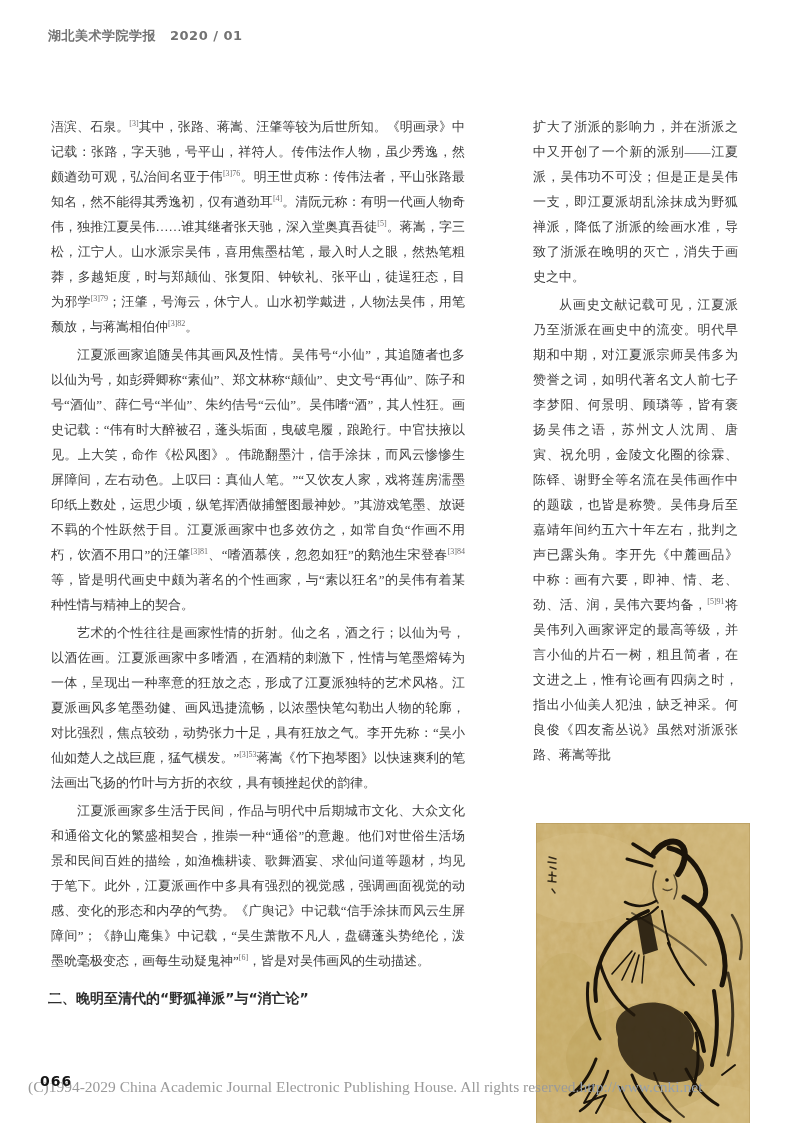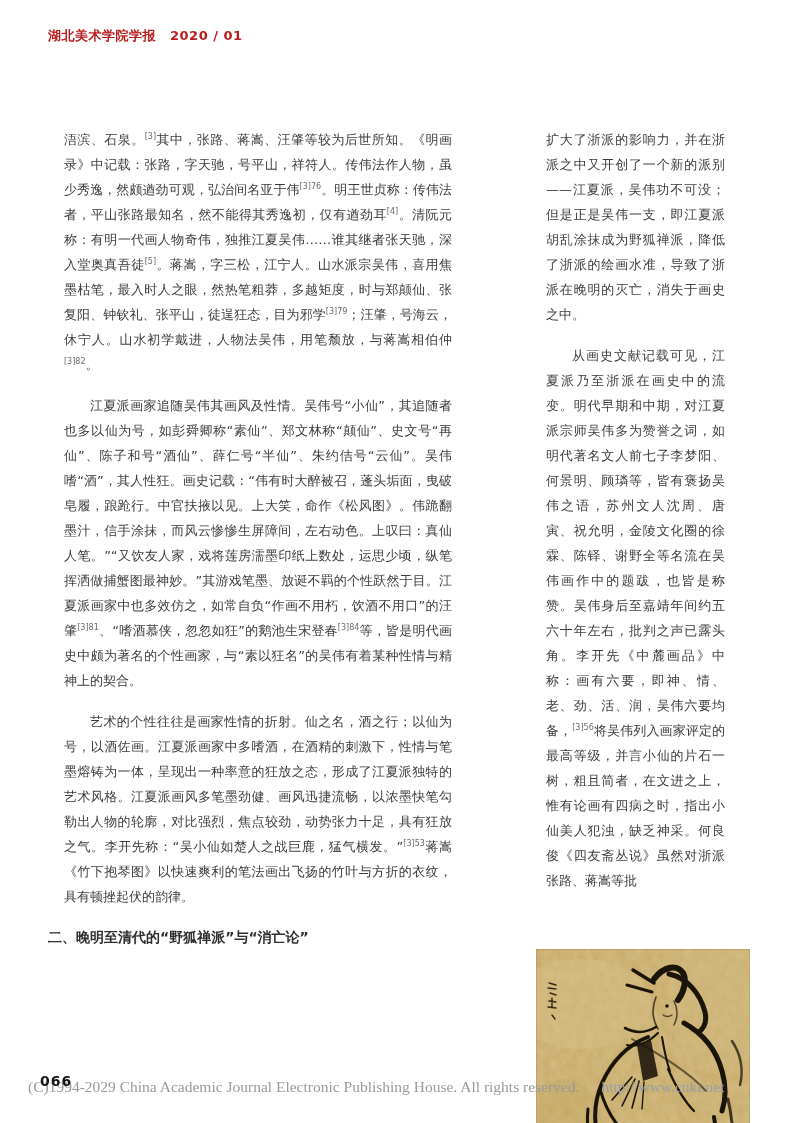--- a/index.html
+++ b/index.html
@@ -9,34 +9,35 @@
     background:#ffffff;
     font-family:"DejaVu Sans", sans-serif;
     color:#3c3c3c;
     position:relative;
     overflow:hidden;
   }
   .page { position:relative; width:794px; height:1123px; background:#ffffff; }
 
   .header {
     position:absolute; left:48px; top:27px;
-    font-size:13px; font-weight:bold; color:#b91c1c; letter-spacing:0.5px;
+    font-size:13px; font-weight:bold; color:#737373; letter-spacing:0.5px;
   }
   .header .issue { margin-left:14px; font-weight:bold; }
 
   .left-col  { position:absolute; left:48px;  top:111px; width:420px; }
   .right-col { position:absolute; left:530px; top:111px; width:211px; }
 
   p.para {
-    margin:16px;
+    margin:3px;
     font-size:13px;
     line-height:25px;
     text-align:justify;
     text-justify:inter-ideograph;
     color:#3c3c3c;
+    font-family:Liberation Serif, serif;
   }
   p.para.indent { text-indent:2em; }
   sup.cite {
     font-size:8px;
     color:#6a6a6a;
     vertical-align:super;
     line-height:0;
   }
 
   .section-heading {
@@ -54,49 +55,50 @@
     font-size:11.5px; font-weight:bold; color:#2e2e2e;
     letter-spacing:0.5px;
   }
 
   .footer-copyright {
     position:absolute; left:28px; top:1077px; width:760px;
     font-family:"Liberation Serif", serif;
     font-size:15.5px; line-height:20px;
     color:#9a9a9a; white-space:nowrap;
   }
-  .footer-copyright .cnki-url { margin-left:22px; color:#96a0ac; }
+  .footer-copyright .cnki-url { color:#96a0ac; }
   .page-number {
     position:absolute; left:40px; top:1073px;
     font-size:14px; font-weight:bold; color:#151515;
     letter-spacing:1px;
   }
 </style>
 </head>
 <body>
 
 <div class="page">
 
   <div class="header">
     <span>湖北美术学院学报</span><span class="issue">2020 / 01</span>
   </div>
 
   <div class="left-col">
     <div class="text-flow">
         <p class="para">浯滨、石泉。<sup class="cite">[3]</sup>其中，张路、蒋嵩、汪肇等较为后世所知。《明画录》中记载：张路，字天驰，号平山，祥符人。传伟法作人物，虽少秀逸，然颇遒劲可观，弘治间名亚于伟<sup class="cite">[3]76</sup>。明王世贞称：传伟法者，平山张路最知名，然不能得其秀逸初，仅有遒劲耳<sup class="cite">[4]</sup>。清阮元称：有明一代画人物奇伟，独推江夏吴伟……谁其继者张天驰，深入堂奥真吾徒<sup class="cite">[5]</sup>。蒋嵩，字三松，江宁人。山水派宗吴伟，喜用焦墨枯笔，最入时人之眼，然热笔粗莽，多越矩度，时与郑颠仙、张复阳、钟钦礼、张平山，徒逞狂态，目为邪学<sup class="cite">[3]79</sup>；汪肇，号海云，休宁人。山水初学戴进，人物法吴伟，用笔颓放，与蒋嵩相伯仲<sup class="cite">[3]82</sup>。</p>
         <p class="para indent">江夏派画家追随吴伟其画风及性情。吴伟号“小仙”，其追随者也多以仙为号，如彭舜卿称“素仙”、郑文林称“颠仙”、史文号“再仙”、陈子和号“酒仙”、薛仁号“半仙”、朱约佶号“云仙”。吴伟嗜“酒”，其人性狂。画史记载：“伟有时大醉被召，蓬头垢面，曳破皂履，踉跄行。中官扶掖以见。上大笑，命作《松风图》。伟跪翻墨汁，信手涂抹，而风云惨惨生屏障间，左右动色。上叹曰：真仙人笔。”“又饮友人家，戏将莲房濡墨印纸上数处，运思少顷，纵笔挥洒做捕蟹图最神妙。”其游戏笔墨、放诞不羁的个性跃然于目。江夏派画家中也多效仿之，如常自负“作画不用朽，饮酒不用口”的汪肇<sup class="cite">[3]81</sup>、“嗜酒慕侠，忽忽如狂”的鹅池生宋登春<sup class="cite">[3]84</sup>等，皆是明代画史中颇为著名的个性画家，与“素以狂名”的吴伟有着某种性情与精神上的契合。</p>
         <p class="para indent">艺术的个性往往是画家性情的折射。仙之名，酒之行；以仙为号，以酒佐画。江夏派画家中多嗜酒，在酒精的刺激下，性情与笔墨熔铸为一体，呈现出一种率意的狂放之态，形成了江夏派独特的艺术风格。江夏派画风多笔墨劲健、画风迅捷流畅，以浓墨快笔勾勒出人物的轮廓，对比强烈，焦点较劲，动势张力十足，具有狂放之气。李开先称：“吴小仙如楚人之战巨鹿，猛气横发。”<sup class="cite">[3]53</sup>蒋嵩《竹下抱琴图》以快速爽利的笔法画出飞扬的竹叶与方折的衣纹，具有顿挫起伏的韵律。</p>
+        <p class="para indent">江夏派画家多生活于民间，作品与明代中后期城市文化、大众文化和通俗文化的繁盛相契合，推崇一种“通俗”的意趣。他们对世俗生活场景和民间百姓的描绘，如渔樵耕读、歌舞酒宴、求仙问道等题材，均见于笔下。此外，江夏派画作中多具有强烈的视觉感，强调画面视觉的动感、变化的形态和内孕的气势。《广舆记》中记载“信手涂抹而风云生屏障间”；《静山庵集》中记载，“吴生萧散不凡人，盘礴蓬头势绝伦，泼墨吮毫极变态，画每生动疑鬼神”<sup class="cite">[6]</sup>，皆是对吴伟画风的生动描述。</p>
       </div>
     <h2 class="section-heading">二、晚明至清代的“野狐禅派”与“消亡论”</h2>
   </div>
 
   <div class="right-col">
     <div class="text-flow">
         <p class="para">扩大了浙派的影响力，并在浙派之中又开创了一个新的派别——江夏派，吴伟功不可没；但是正是吴伟一支，即江夏派胡乱涂抹成为野狐禅派，降低了浙派的绘画水准，导致了浙派在晚明的灭亡，消失于画史之中。</p>
-        <p class="para indent">从画史文献记载可见，江夏派乃至浙派在画史中的流变。明代早期和中期，对江夏派宗师吴伟多为赞誉之词，如明代著名文人前七子李梦阳、何景明、顾璘等，皆有褒扬吴伟之语，苏州文人沈周、唐寅、祝允明，金陵文化圈的徐霖、陈铎、谢野全等名流在吴伟画作中的题跋，也皆是称赞。吴伟身后至嘉靖年间约五六十年左右，批判之声已露头角。李开先《中麓画品》中称：画有六要，即神、情、老、劲、活、润，吴伟六要均备，<sup class="cite">[3]56</sup>将吴伟列入画家评定的最高等级，并言小仙的片石一树，粗且简者，在文进之上，惟有论画有四病之时，指出小仙美人犯浊，缺乏神采。何良俊《四友斋丛说》虽然对浙派张路、蒋嵩等批</p>
+        <p class="para indent">从画史文献记载可见，江夏派乃至浙派在画史中的流变。明代早期和中期，对江夏派宗师吴伟多为赞誉之词，如明代著名文人前七子李梦阳、何景明、顾璘等，皆有褒扬吴伟之语，苏州文人沈周、唐寅、祝允明，金陵文化圈的徐霖、陈铎、谢野全等名流在吴伟画作中的题跋，也皆是称赞。吴伟身后至嘉靖年间约五六十年左右，批判之声已露头角。李开先《中麓画品》中称：画有六要，即神、情、老、劲、活、润，吴伟六要均备，<sup class="cite">[5]91</sup>将吴伟列入画家评定的最高等级，并言小仙的片石一树，粗且简者，在文进之上，惟有论画有四病之时，指出小仙美人犯浊，缺乏神采。何良俊《四友斋丛说》虽然对浙派张路、蒋嵩等批</p>
       </div>
 
     <figure class="figure">
       <svg class="painting-frame" viewBox="0 0 214 333" xmlns="http://www.w3.org/2000/svg">
         <defs>
           <filter id="grain" x="0" y="0" width="100%" height="100%">
             <feTurbulence type="fractalNoise" baseFrequency="0.12 0.09" numOctaves="3" seed="11" result="n"></feTurbulence>
             <feColorMatrix in="n" type="matrix" values="0 0 0 0 0.82  0 0 0 0 0.72  0 0 0 0 0.47  0 0 0 0.45 0"></feColorMatrix>
           </filter>
         </defs>

